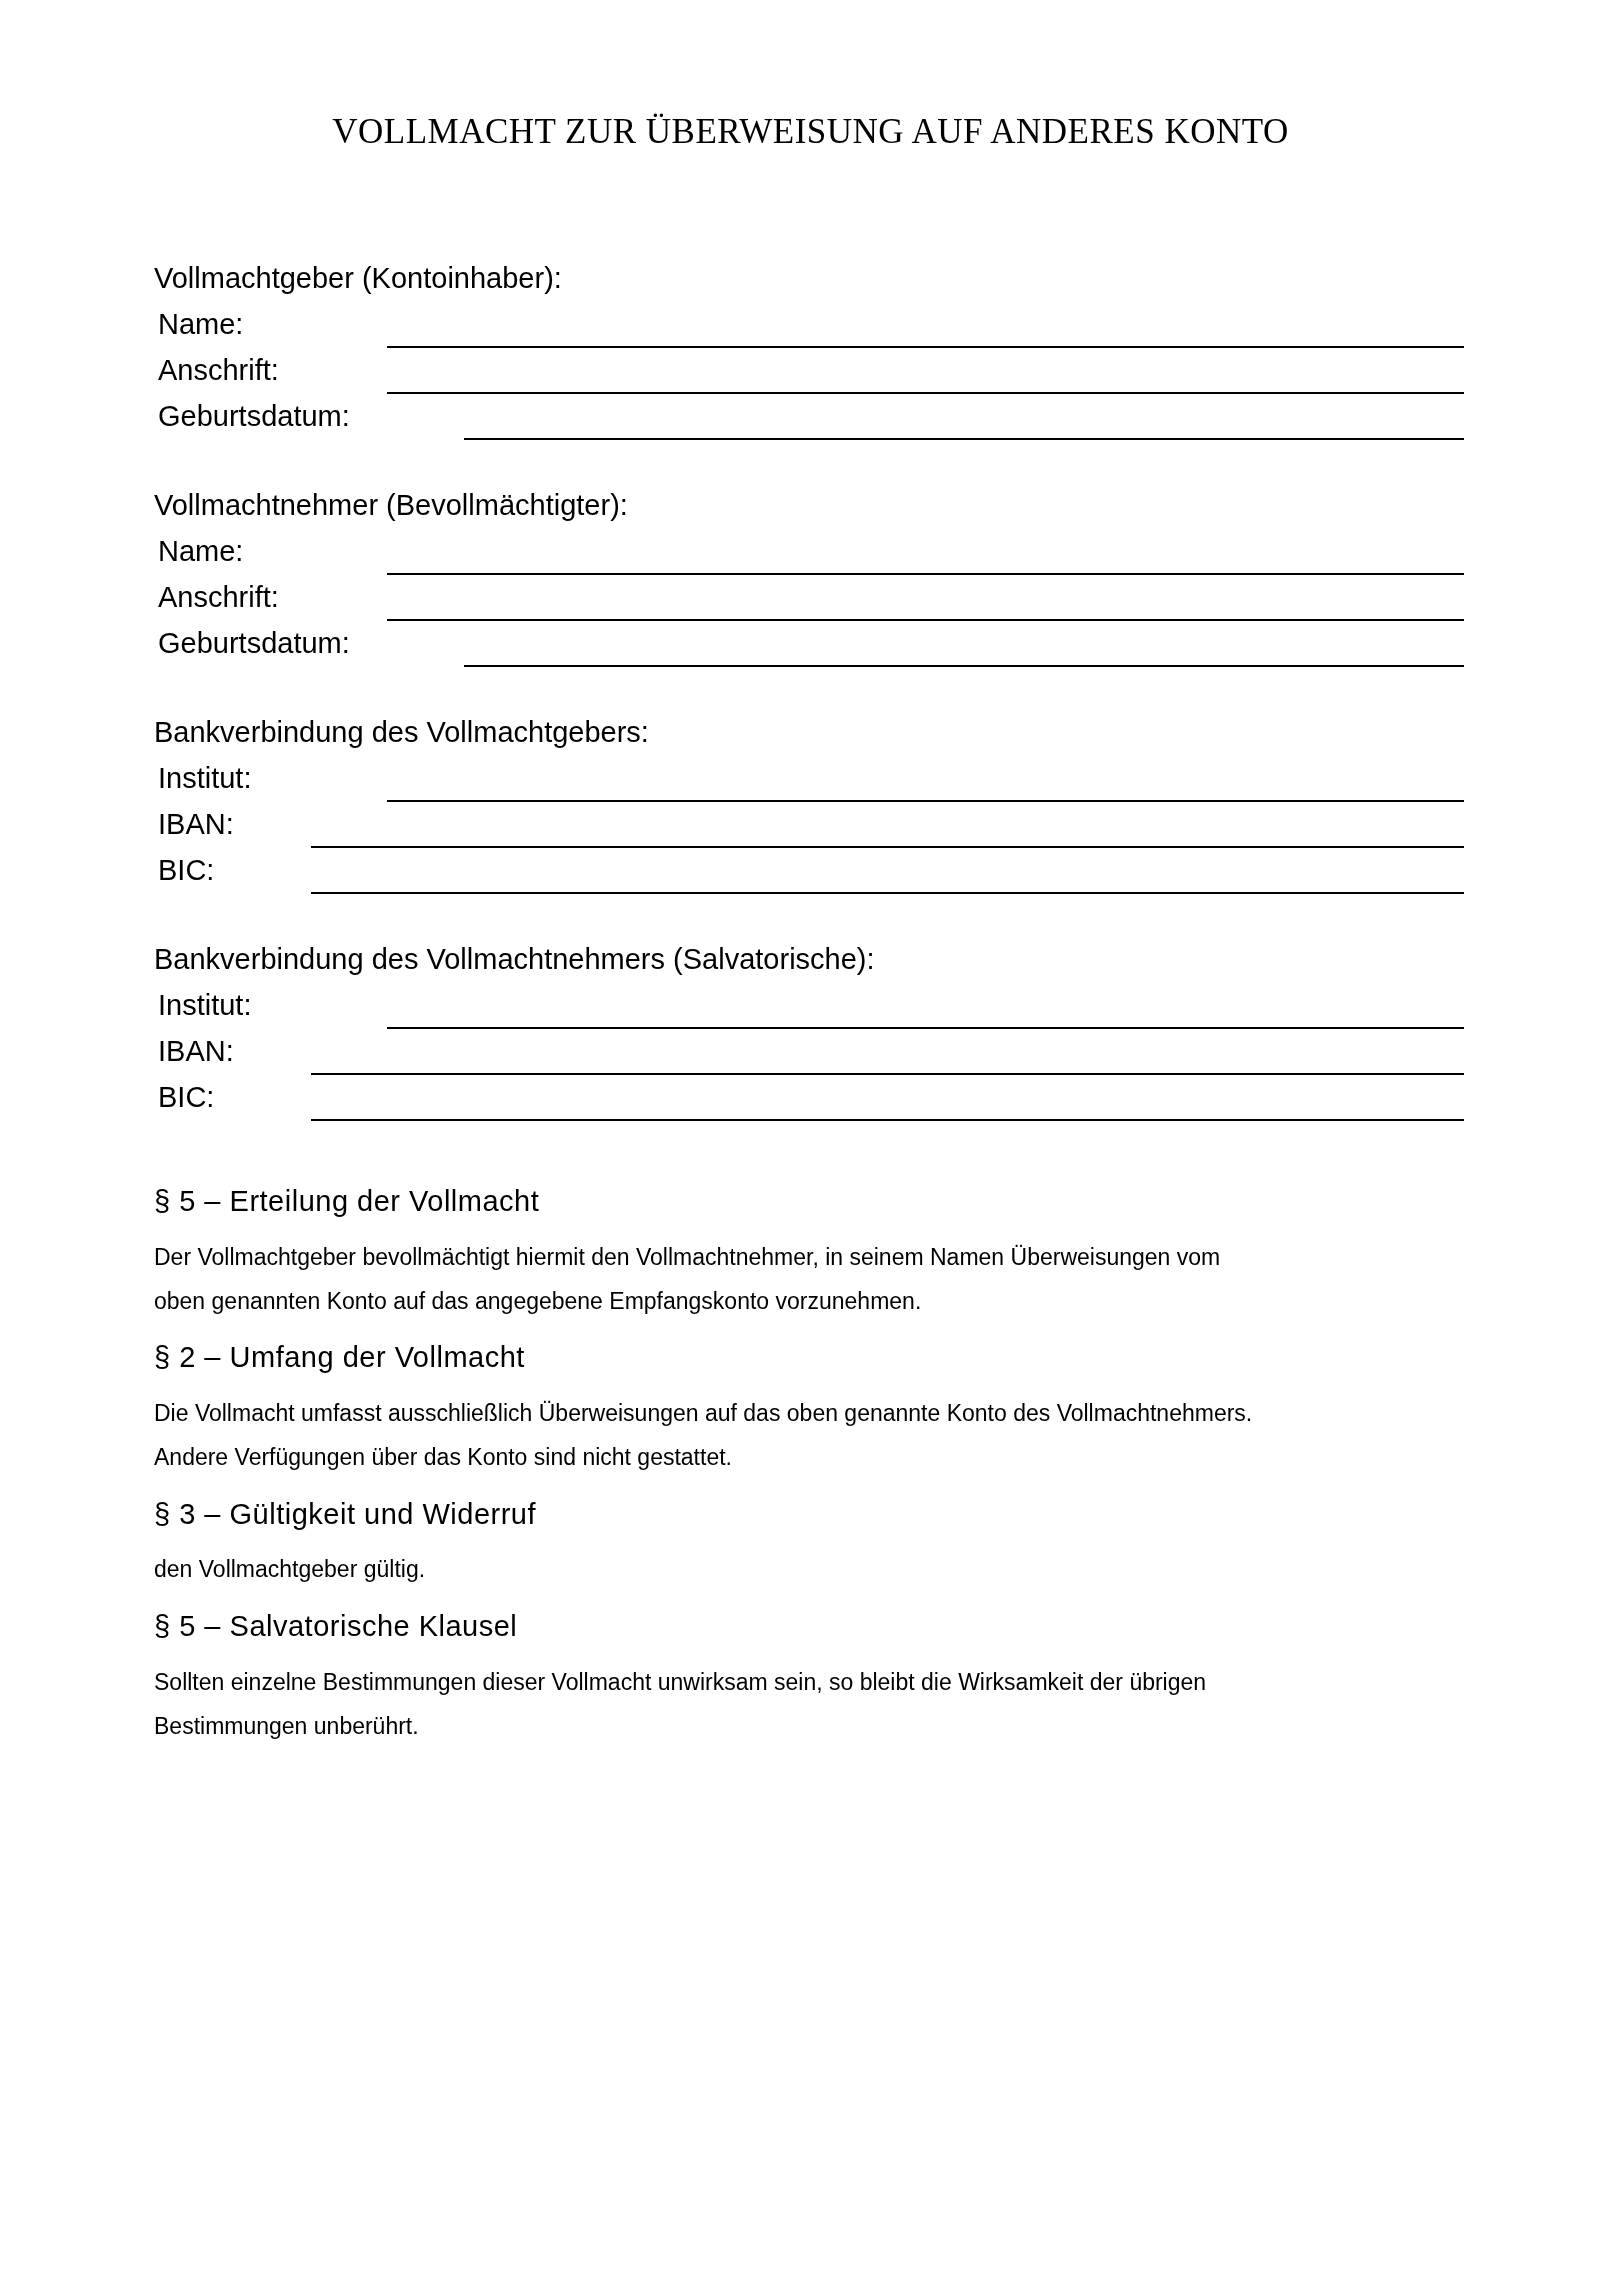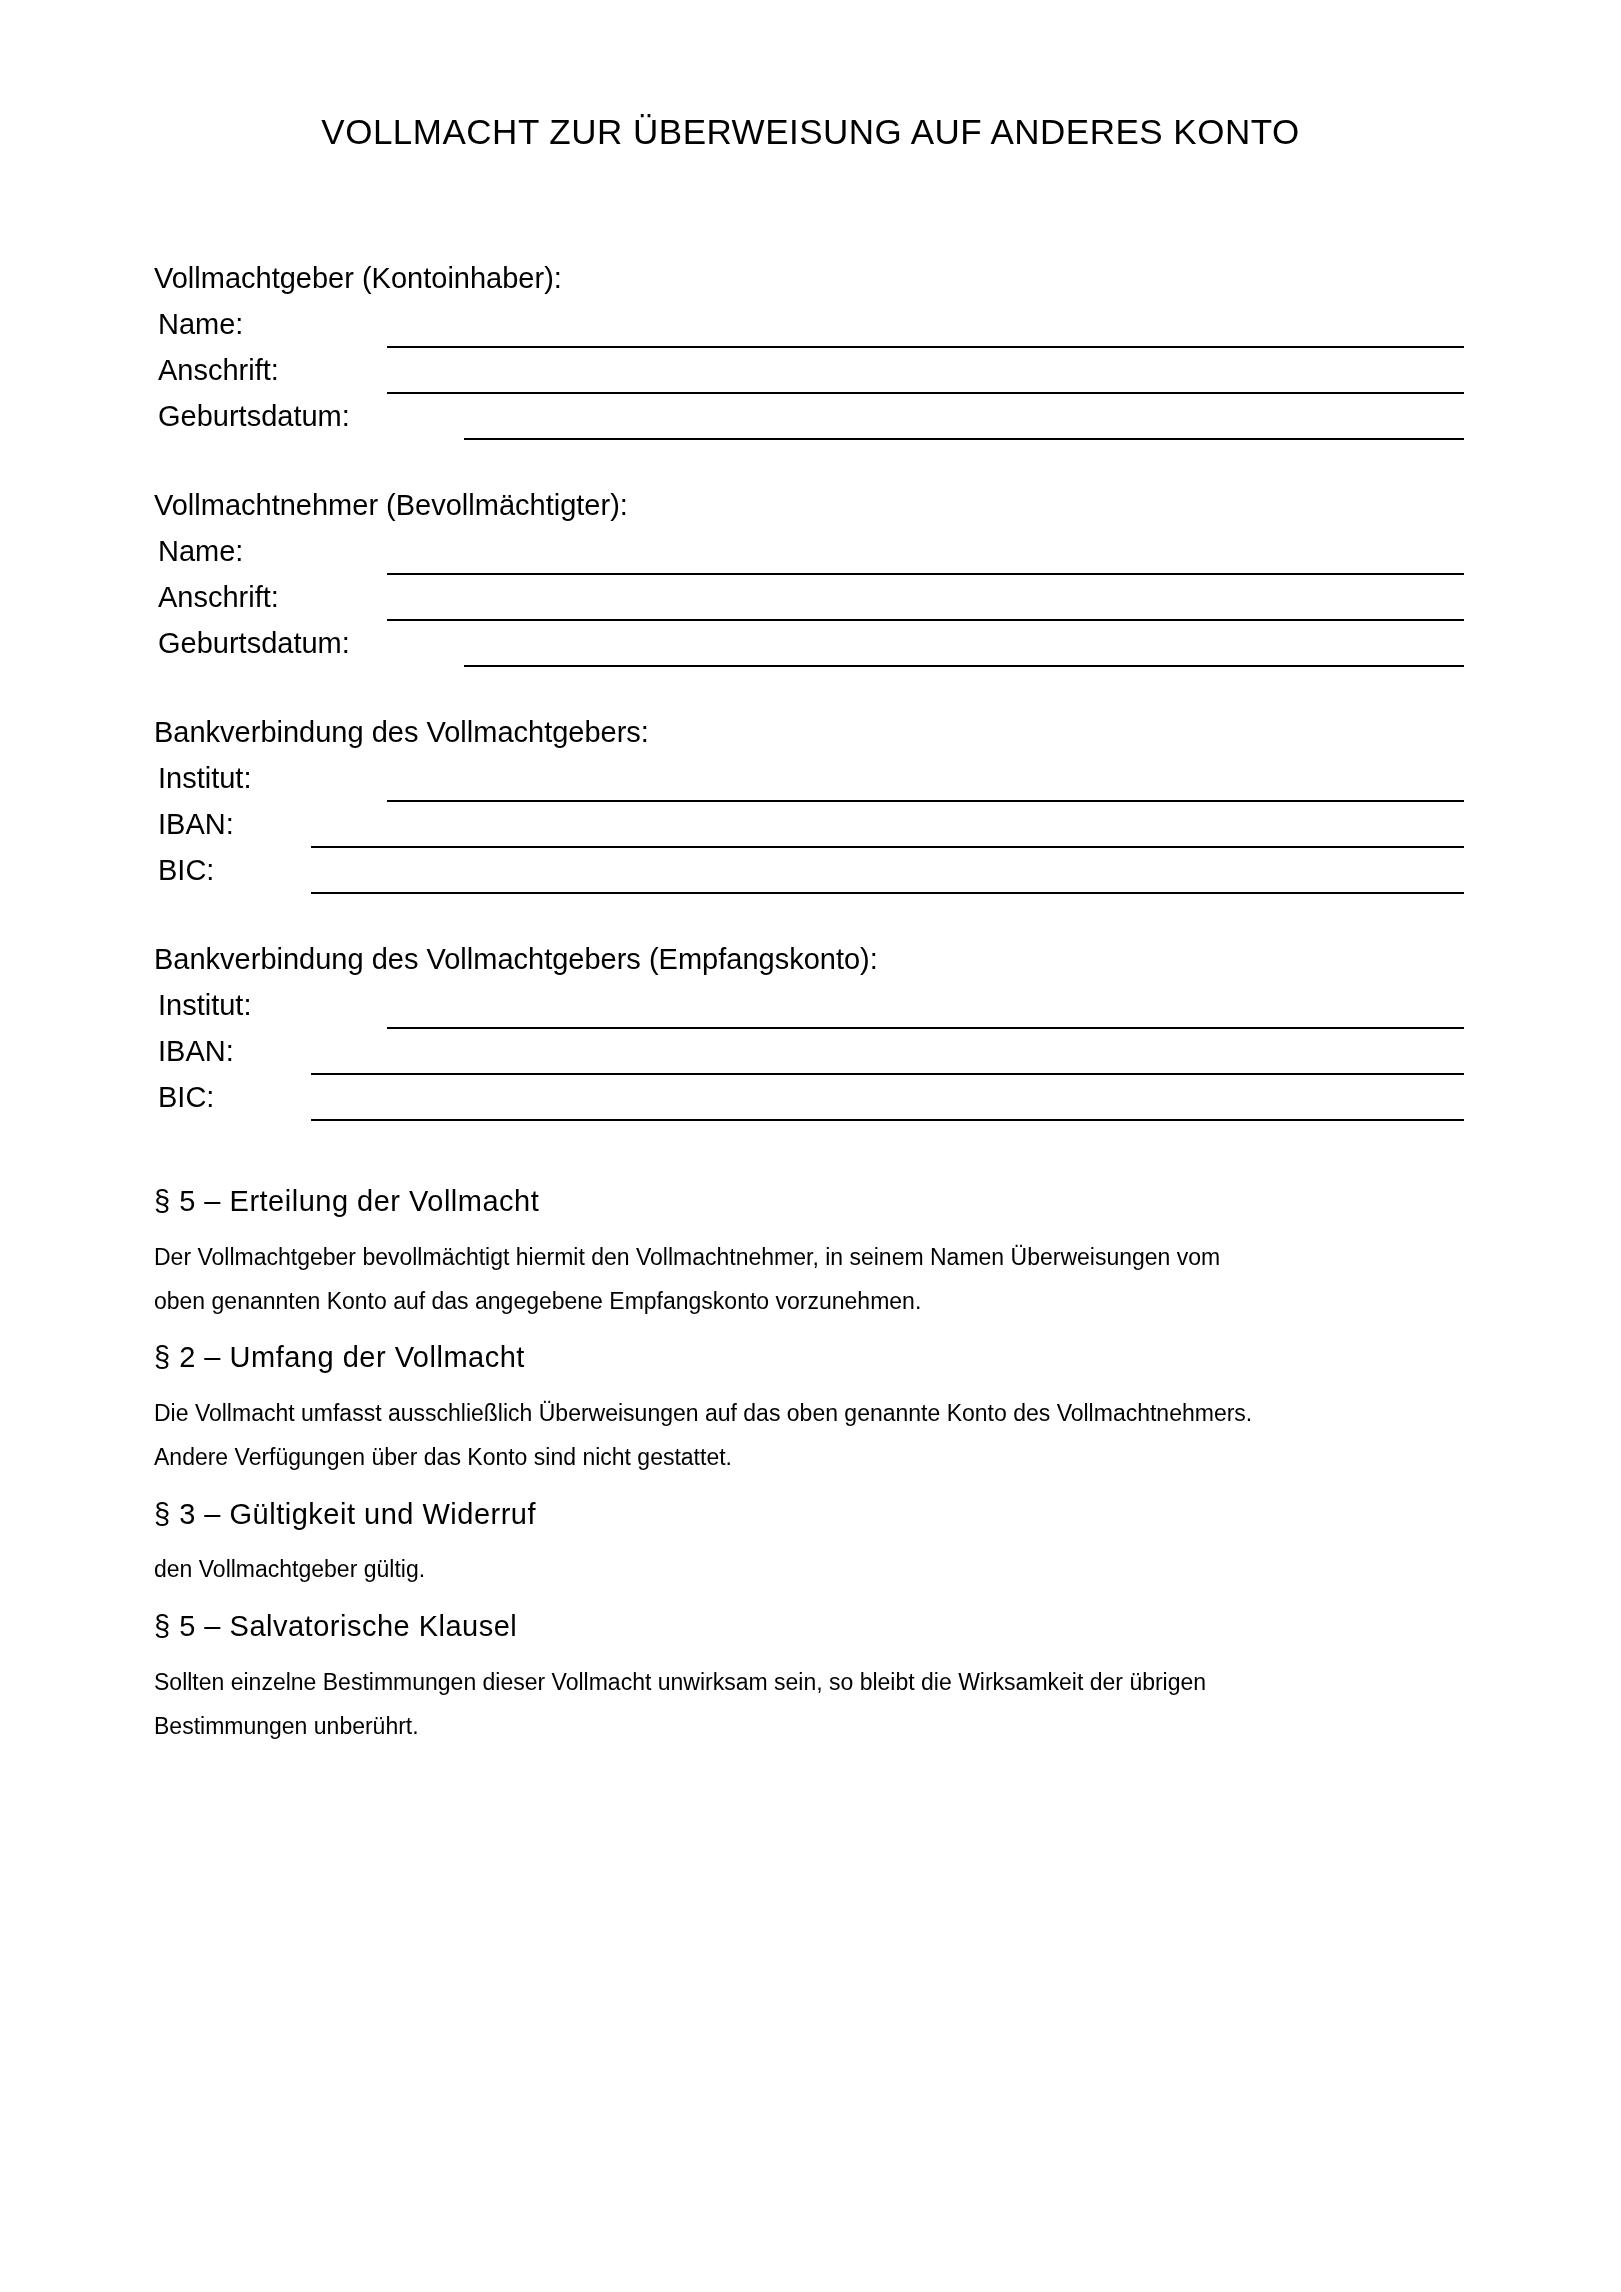--- a/index.html
+++ b/index.html
@@ -21,20 +21,21 @@
     padding: 0 154px;
   }
   .doc-title {
     margin: 110px 0 104px 0;
     text-align: center;
     font-size: 35px;
     line-height: 43px;
     font-weight: 400;
     letter-spacing: 0.5px;
     white-space: nowrap;
+    font-family: Liberation Serif, serif;
   }
   .field-section {
     margin-bottom: 43px;
   }
   .section-heading {
     height: 46px;
     font-size: 29px;
     line-height: 43px;
     font-weight: 400;
   }
@@ -129,21 +130,21 @@
         <span class="field-label">IBAN:</span>
         <span class="field-line indent-c"></span>
       </div>
       <div class="field-row">
         <span class="field-label">BIC:</span>
         <span class="field-line indent-c"></span>
       </div>
     </div>
 
     <div class="field-section">
-      <div class="section-heading">Bankverbindung des Vollmachtgebers (Empfangskonto):</div>
+      <div class="section-heading">Bankverbindung des Vollmachtnehmers (Salvatorische):</div>
       <div class="field-row">
         <span class="field-label">Institut:</span>
         <span class="field-line indent-a"></span>
       </div>
       <div class="field-row">
         <span class="field-label">IBAN:</span>
         <span class="field-line indent-c"></span>
       </div>
       <div class="field-row">
         <span class="field-label">BIC:</span>

